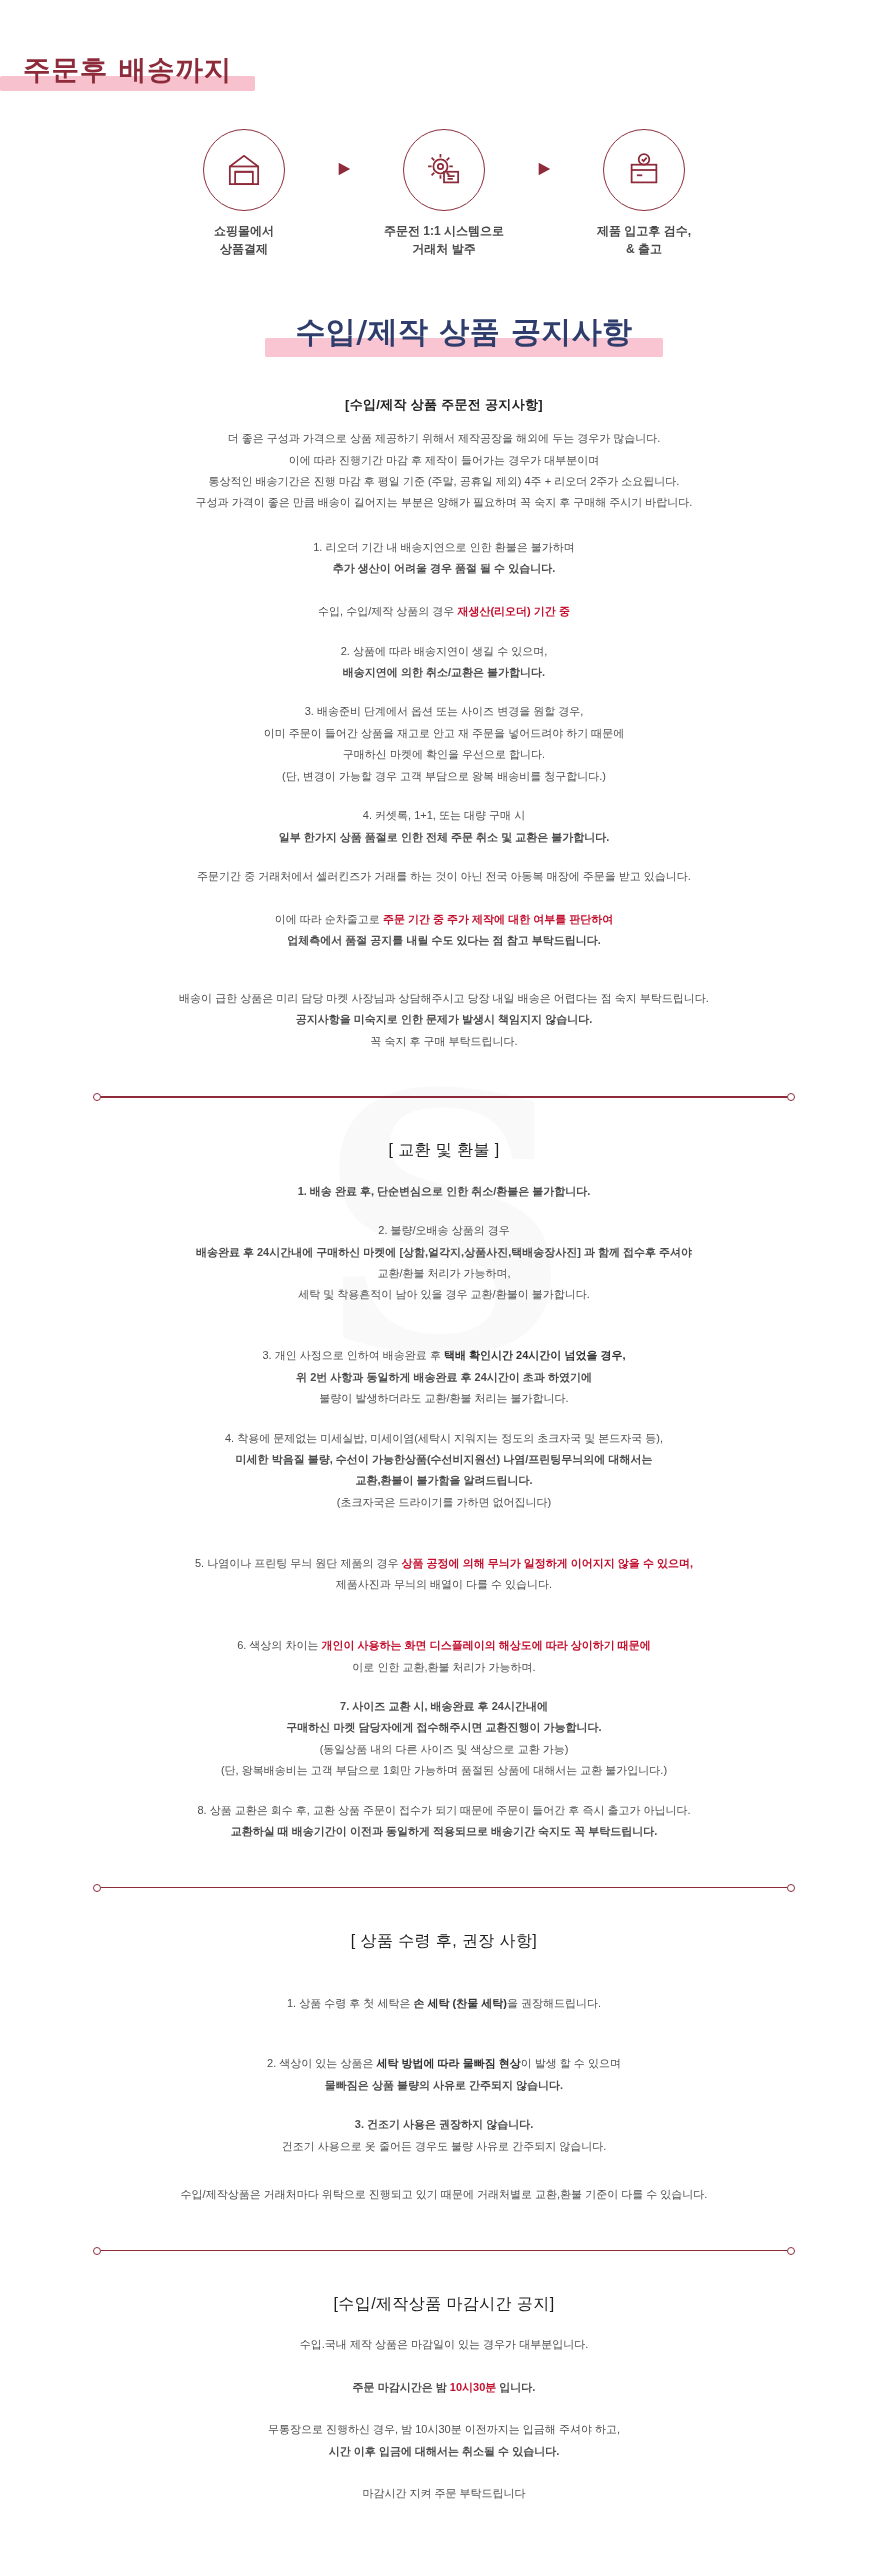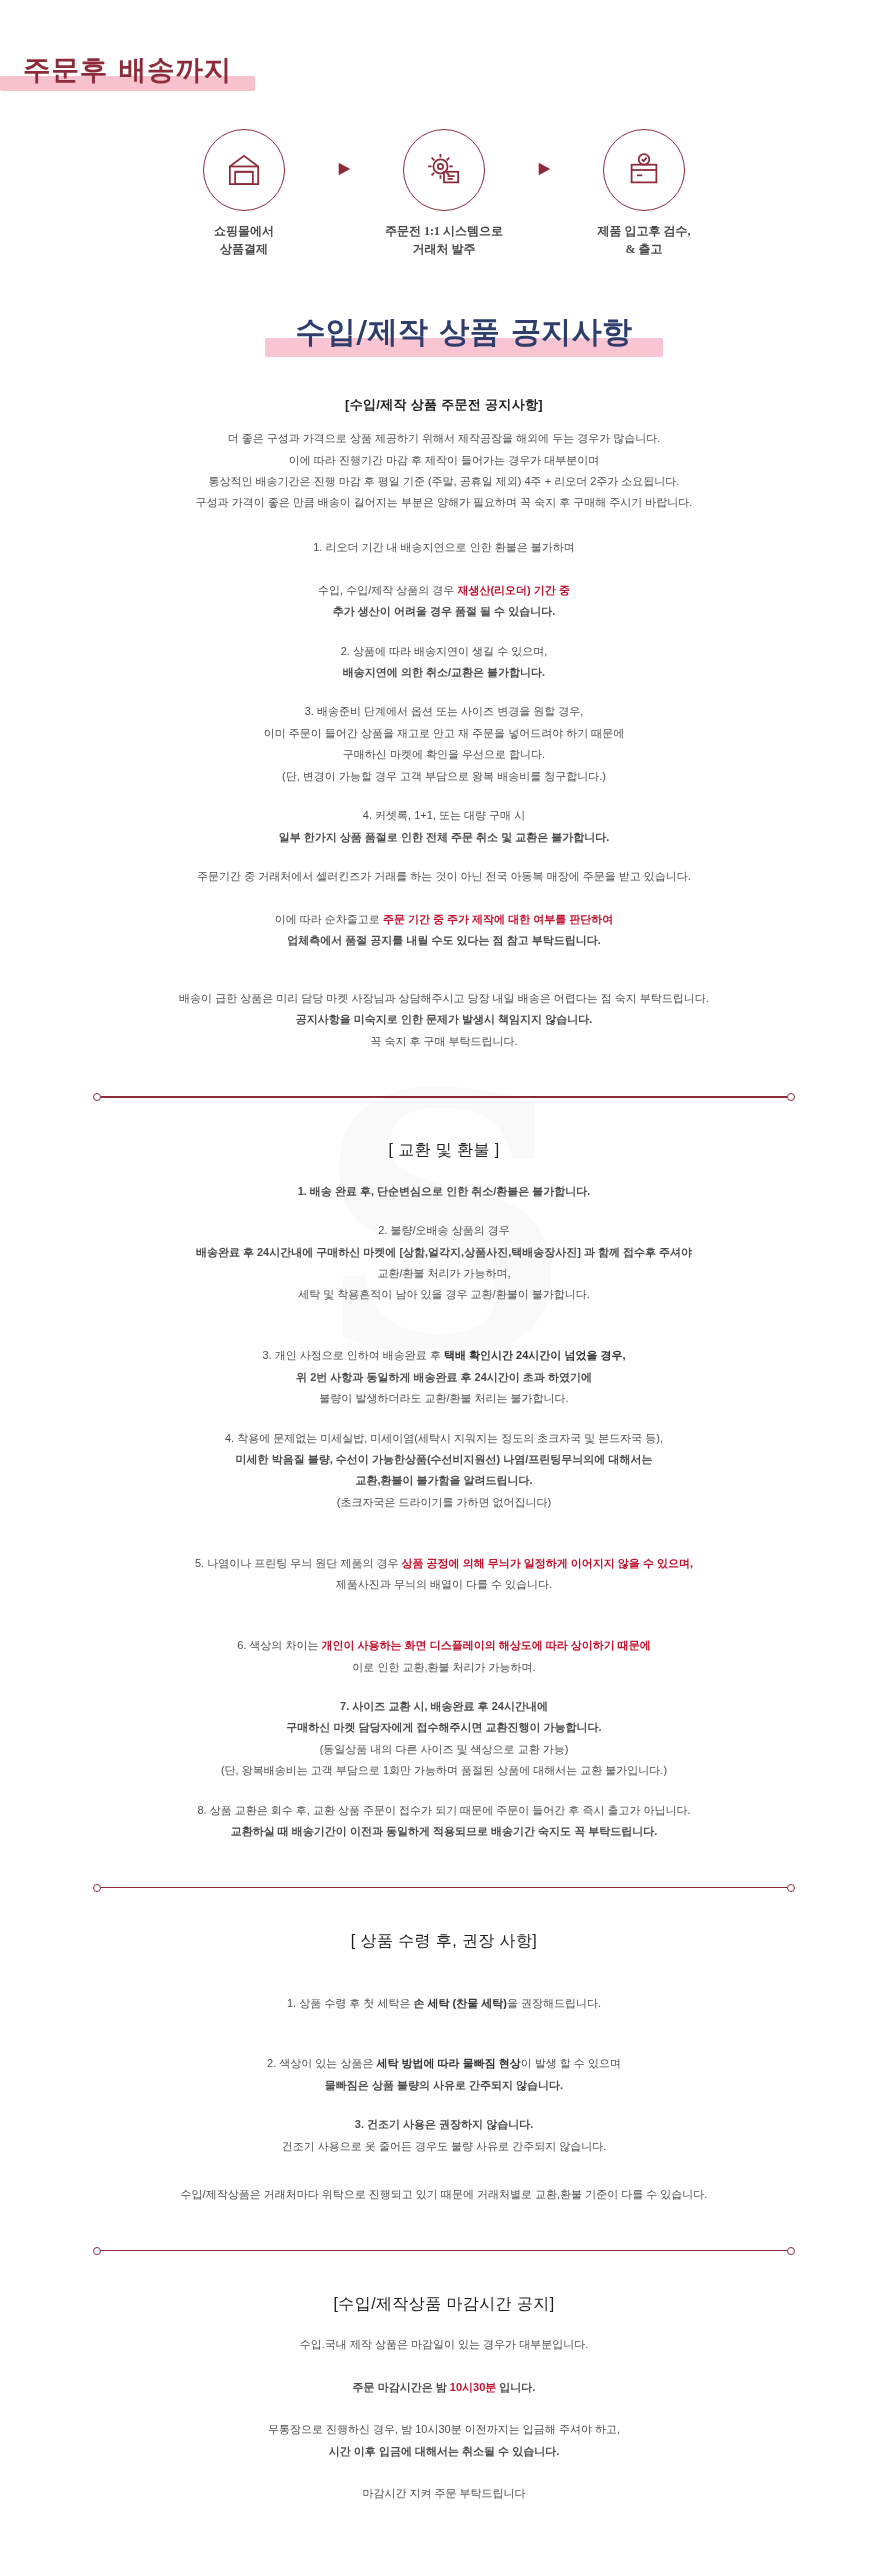--- a/index.html
+++ b/index.html
@@ -50,21 +50,20 @@
   }
   .banner-title .txt { position: relative; z-index: 1; }
 
   
   .steps {
     display: flex;
     justify-content: center;
     align-items: flex-start;
     gap: 4px;
     margin: 27px 0 9px 0;
-    font-family: Liberation Serif, serif;
   }
   .step {
     width: 169px;
     text-align: center;
   }
   .circle {
     width: 82px;
     height: 82px;
     border-radius: 50%;
     border: 1.8px solid #8d2b3a;
@@ -281,24 +280,24 @@
 
   <div class="content">
     <div class="sec-head">[수입/제작 상품 주문전 공지사항]</div>
     <p class="line">더 좋은 구성과 가격으로 상품 제공하기 위해서 제작공장을 해외에 두는 경우가 많습니다.
 이에 따라 진행기간 마감 후 제작이 들어가는 경우가 대부분이며
 통상적인 배송기간은 진행 마감 후 평일 기준 (주말, 공휴일 제외) 4주 + 리오더 2주가 소요됩니다.
 구성과 가격이 좋은 만큼 배송이 길어지는 부분은 양해가 필요하며 꼭 숙지 후 구매해 주시기 바랍니다.</p>
 
     <div class="item gap" style="margin-top:23px;">
       <p class="line">1. 리오더 기간 내 배송지연으로 인한 환불은 불가하며</p>
+      <p class="line red">추가 생산이 어려울 경우 품절 될 수 있습니다.</p>
       <p class="line">
         <span>수입, 수입/제작 상품의 경우 </span><span class="red">재생산(리오더) 기간 중</span>
       </p>
-      <p class="line red">추가 생산이 어려울 경우 품절 될 수 있습니다.</p>
     </div>
 
     <div class="item">
       <p class="line">2. 상품에 따라 배송지연이 생길 수 있으며,</p>
       <p class="line red">배송지연에 의한 취소/교환은 불가합니다.</p>
     </div>
 
     <div class="item">
       <p class="line">3. 배송준비 단계에서 옵션 또는 사이즈 변경을 원할 경우,</p>
       <p class="line">이미 주문이 들어간 상품을 재고로 안고 재 주문을 넣어드려야 하기 때문에

